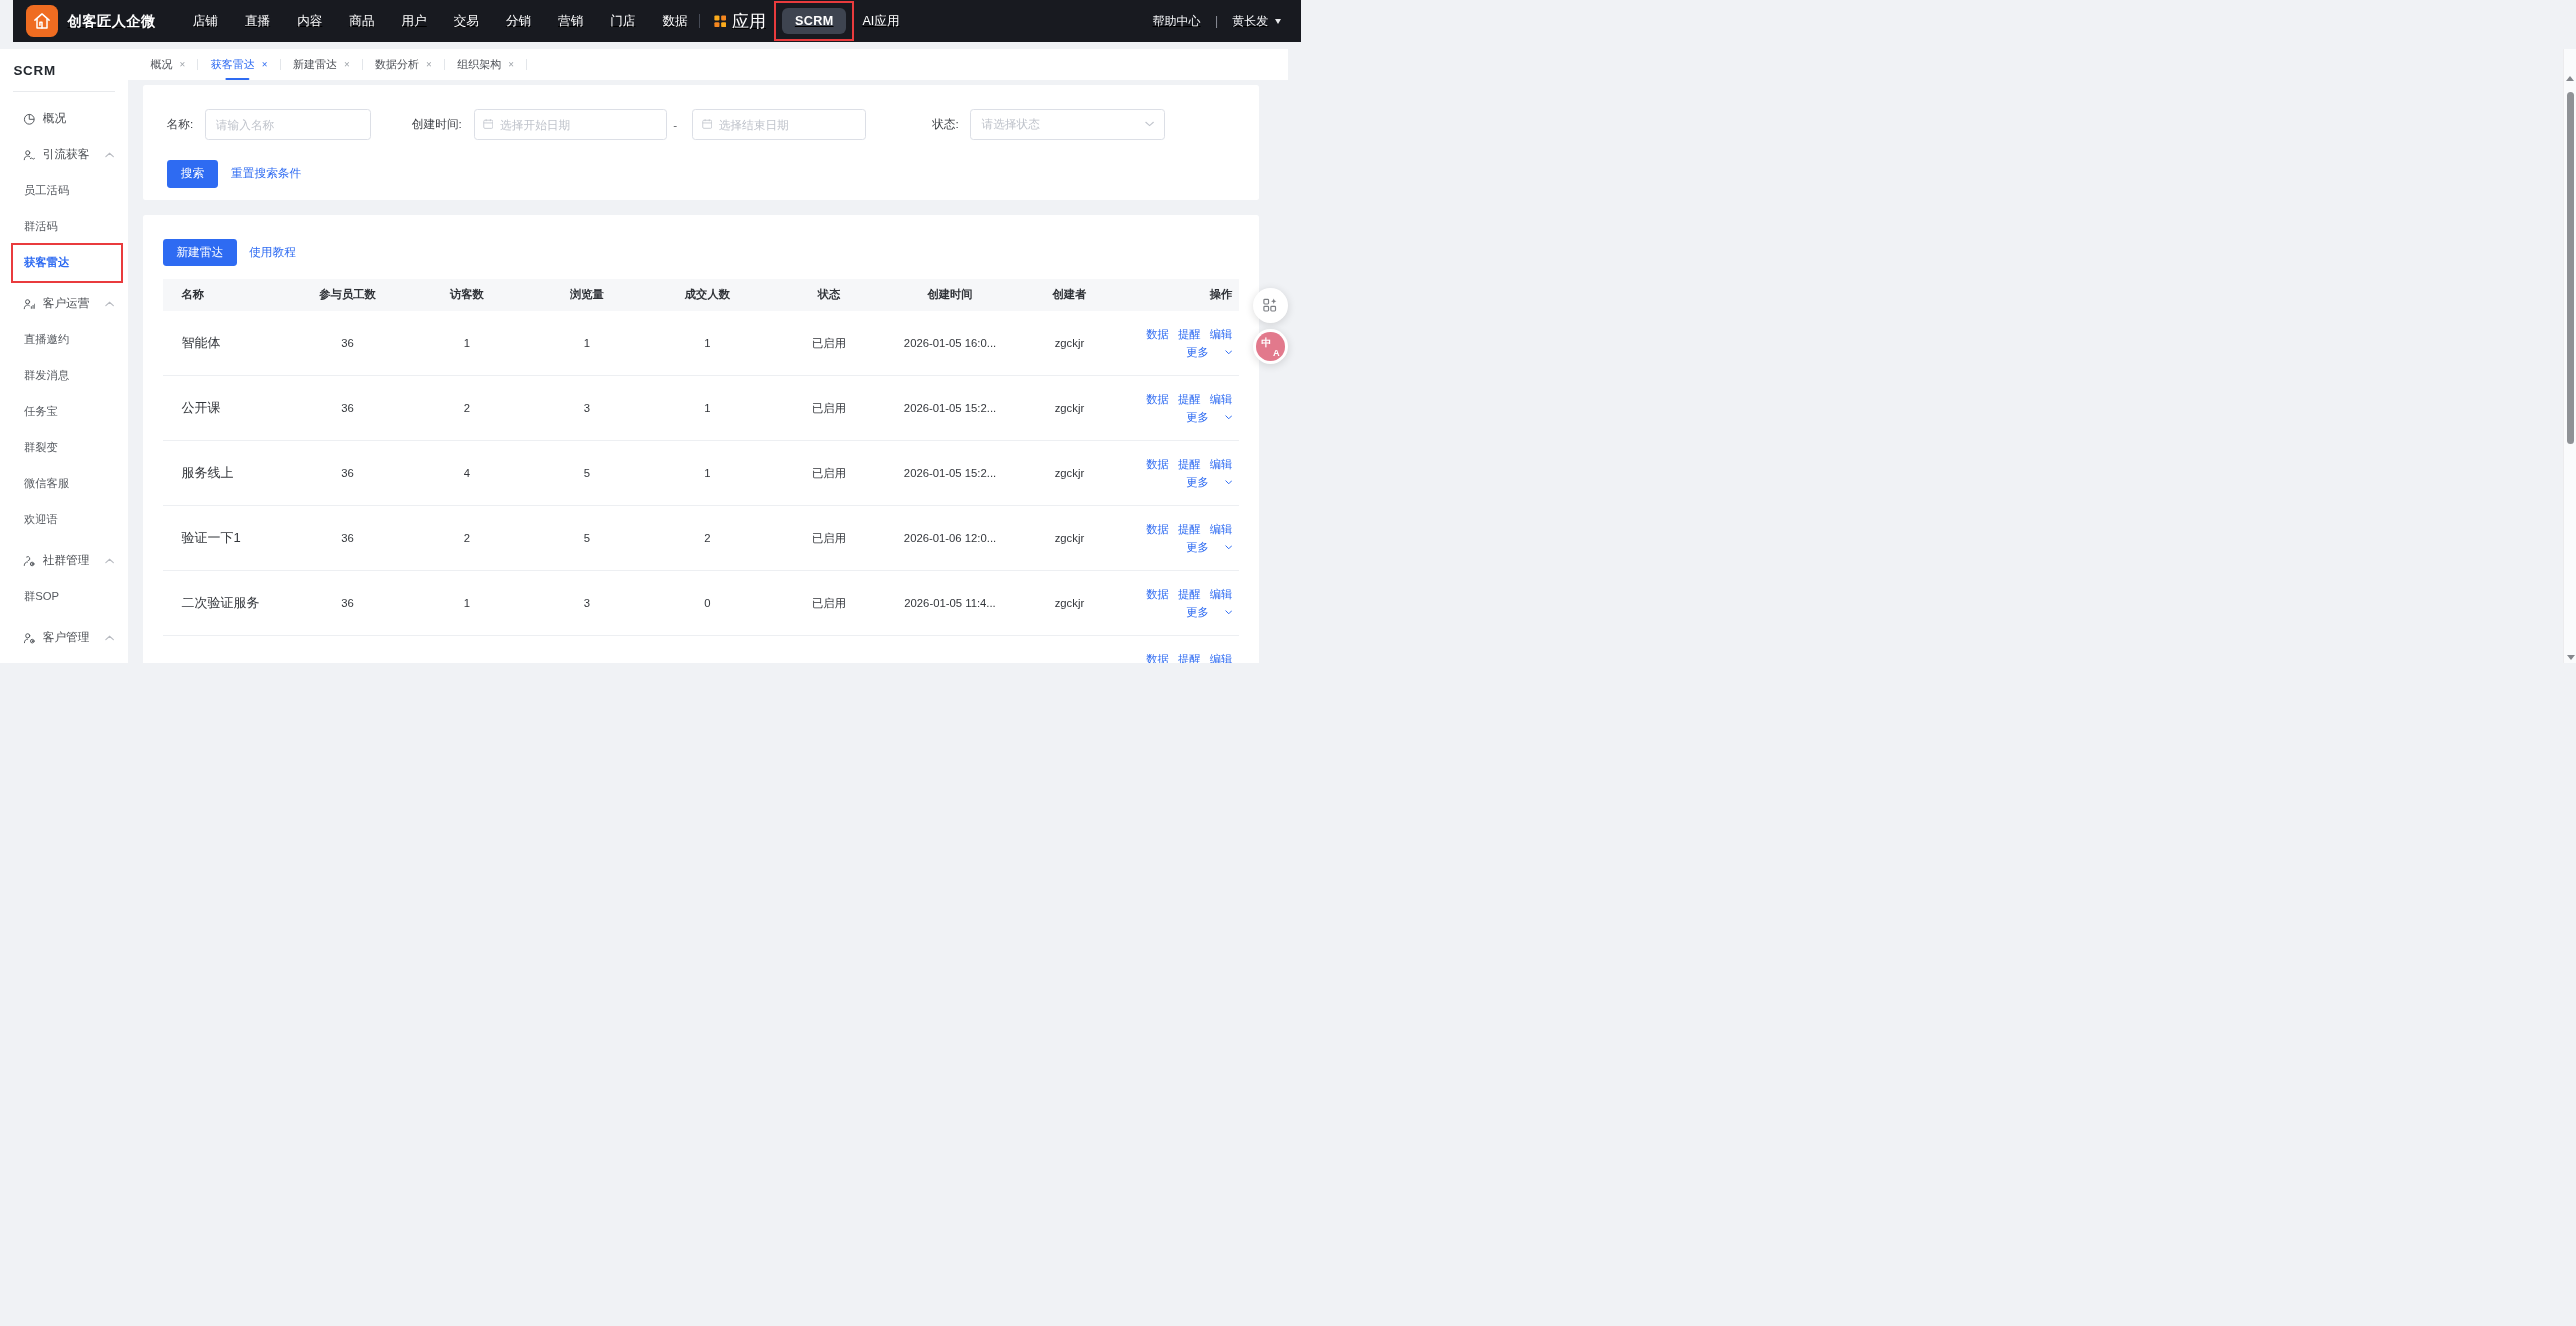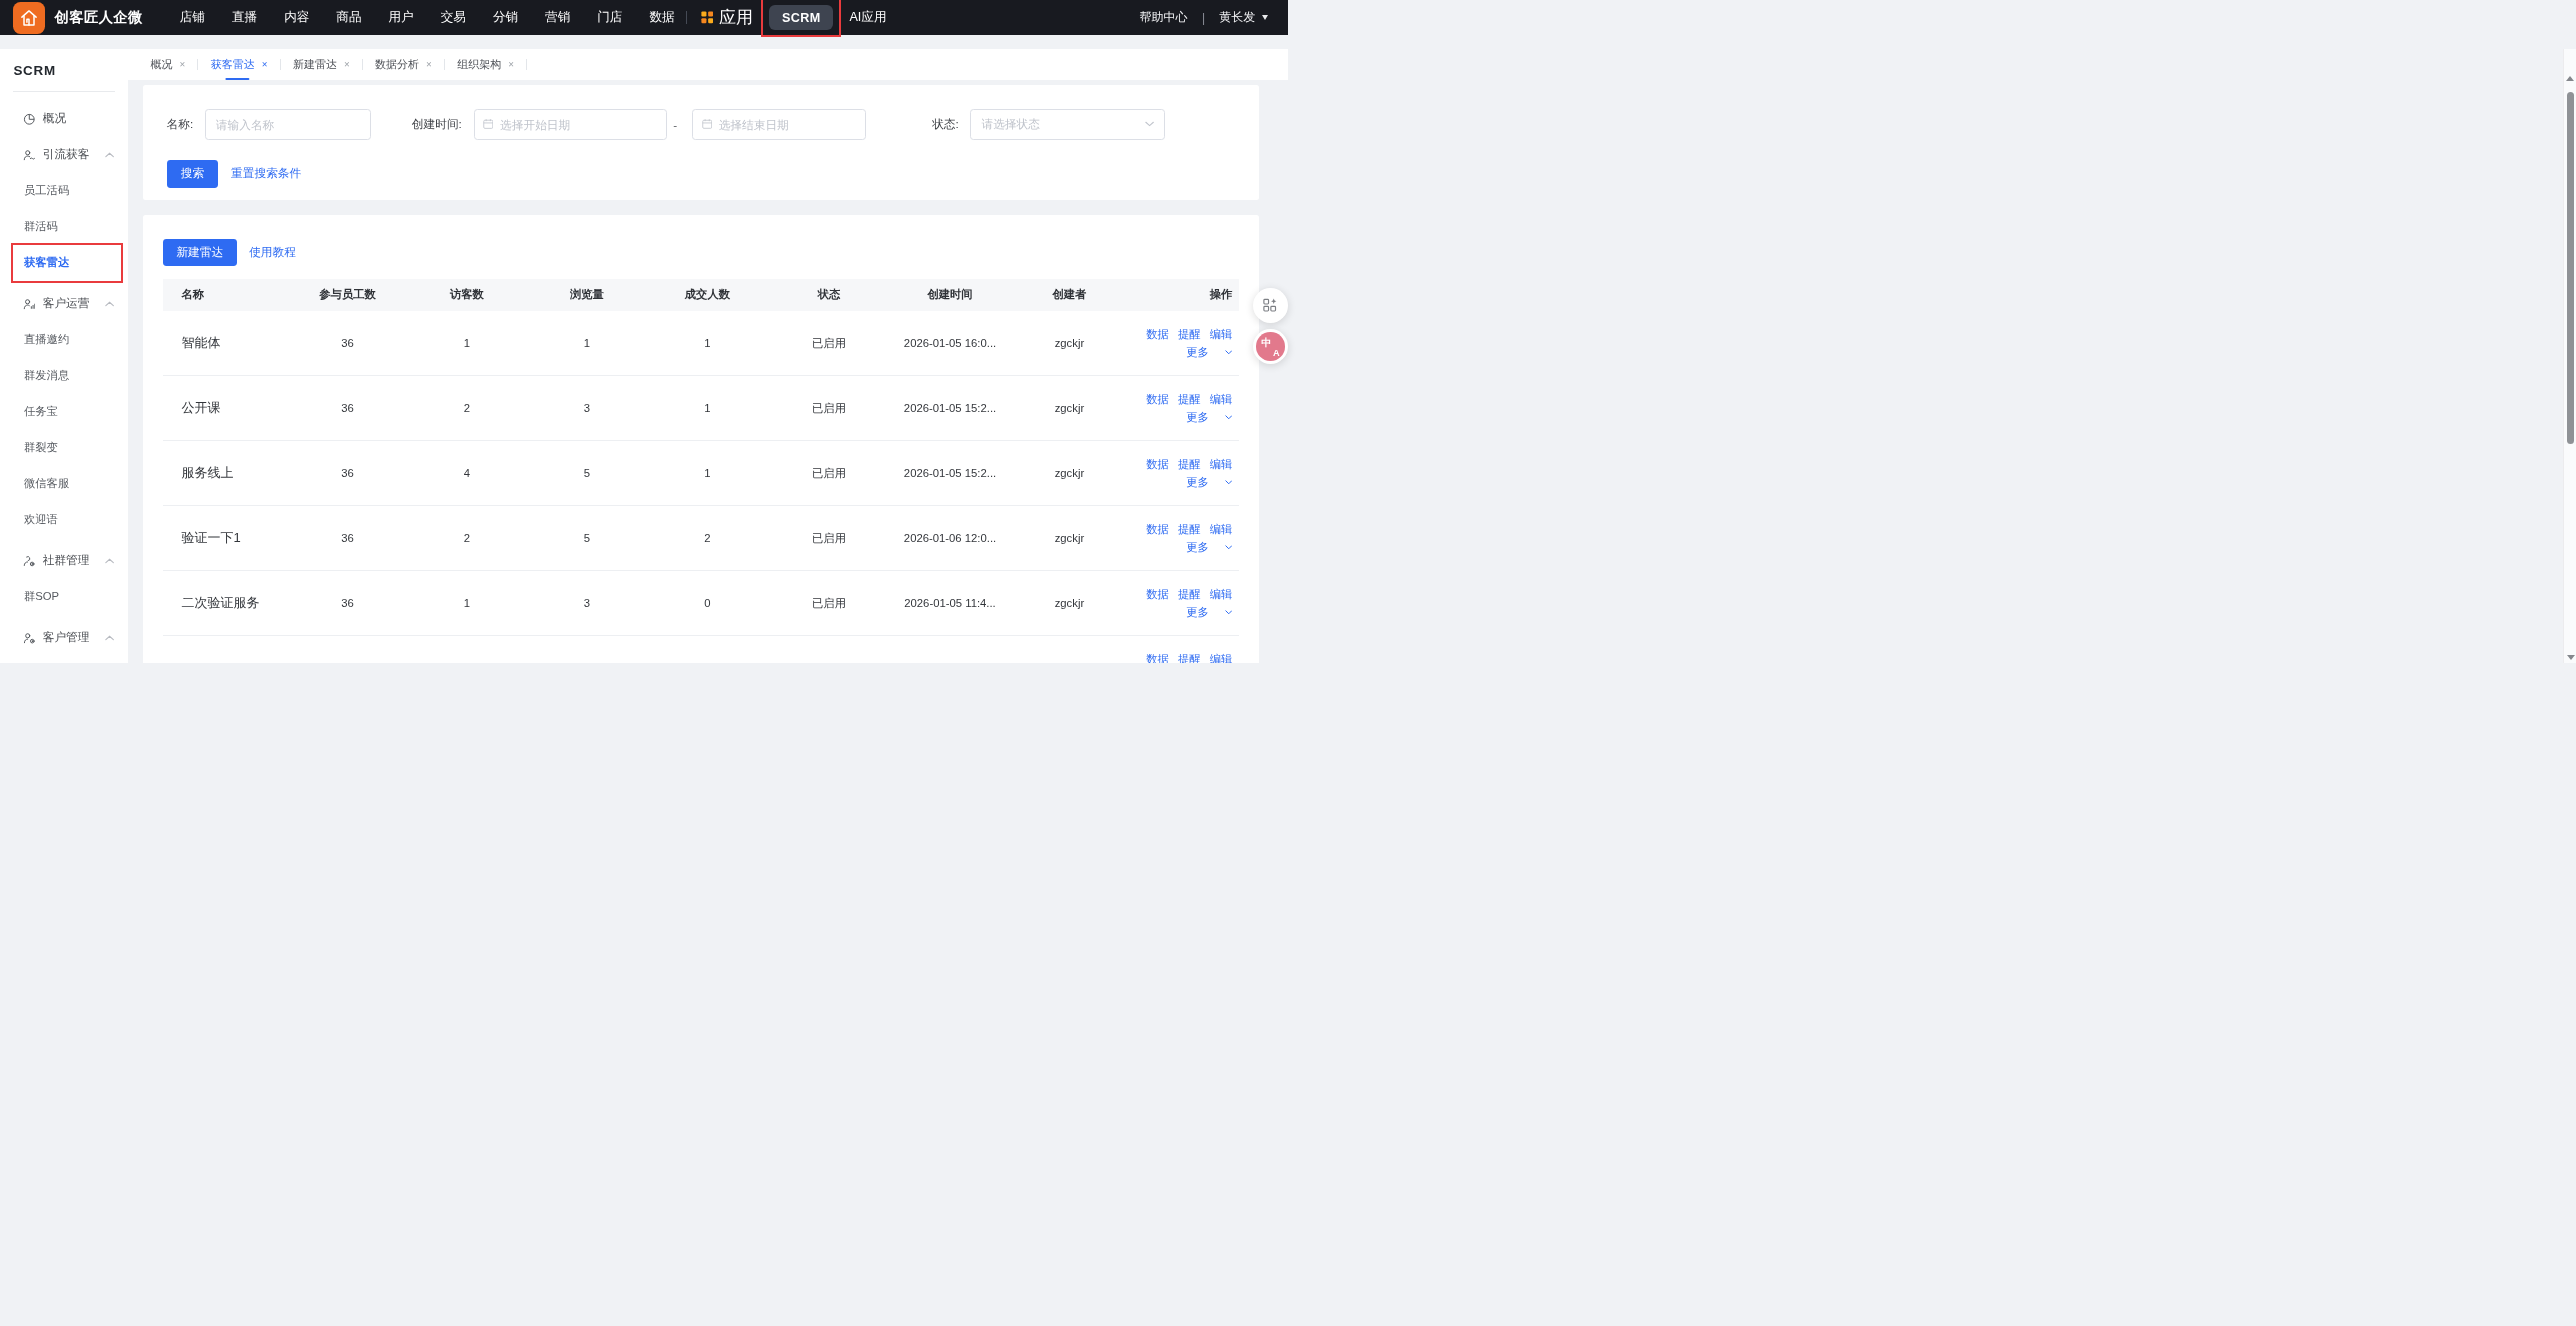--- a/index.html
+++ b/index.html
@@ -1,21 +1,21 @@
 <!DOCTYPE html>
 <html lang="zh" style="font-size:13.4px"><head>
 <meta charset="utf-8">
 <style>
   * { margin:0; padding:0; box-sizing:border-box; }
   html,body { width:1288px; height:663px; overflow:hidden;
     font-family:"Liberation Sans","DejaVu Sans",sans-serif; background:#f0f2f5; }
 
   
-  .navbar { position:fixed; top:0; left:0; width:1288px; height:35px; background:#181a20;
-    display:flex; align-items:center; padding:0 20px 0 13.4px; z-index:50; }
+  .navbar { position:fixed; top:0; left:13px; width:1288px; height:42px; background:#181a20;
+    display:flex; align-items:center; padding:0 20px 0 13.4px; z-index:50;text-decoration:underline; }
   .brand { display:flex; align-items:center; gap:9.2px; }
   .logo { width:32px; height:32px; border-radius:7.5px; background:#ef6c21;
     display:flex; align-items:center; justify-content:center; flex:0 0 auto; }
   .brand-name { color:#fff; font-size:14.3px; font-weight:700; letter-spacing:0.4px; white-space:nowrap; }
   .nav-menu { display:flex; align-items:center; gap:27px; margin-left:37px; }
   .nav-item { color:#fff; font-size:12.6px; white-space:nowrap; cursor:pointer; }
   .nav-divider { width:0.8px; height:13.4px; background:#454a55; margin:0 13.4px 0 11.7px; }
   .app-chip { display:flex; align-items:center; gap:5.9px; color:#fff; font-size:17px; cursor:pointer; }
   .scrm-box { border:2.5px solid #e93b3d; padding:5px 5.9px; margin:0 8.4px; display:flex; align-items:center; }
   .scrm-chip { background:#3e4450; color:#fff; font-weight:700; font-size:12.6px;

